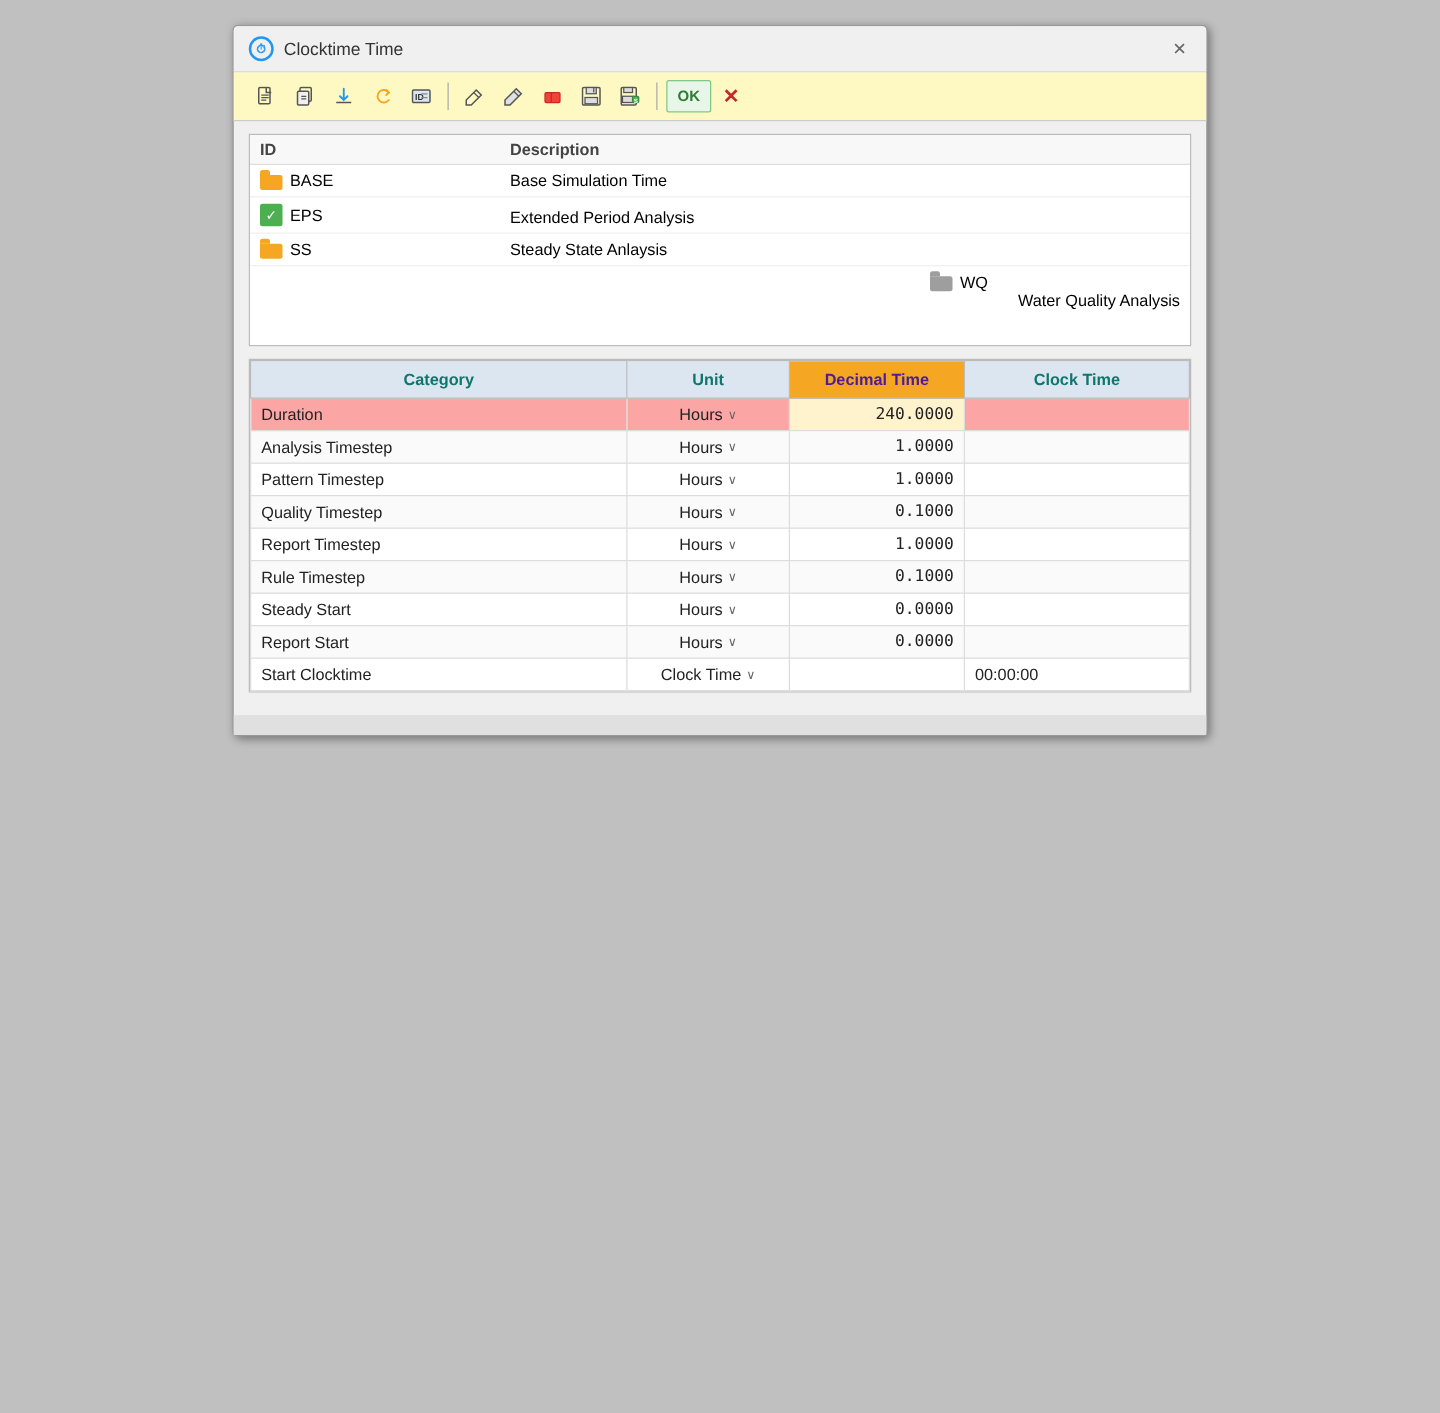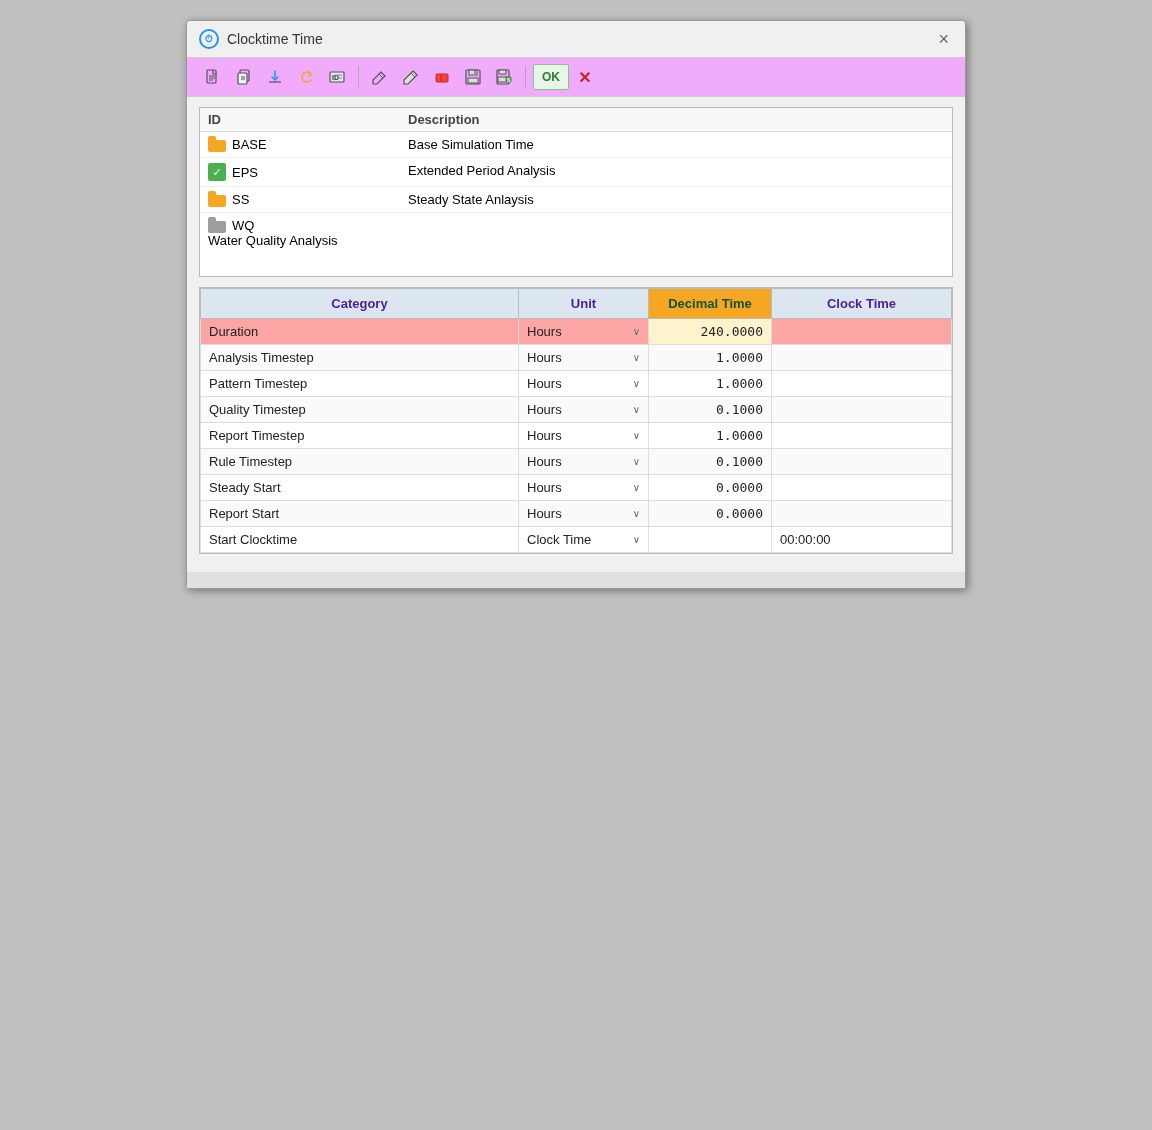--- a/index.html
+++ b/index.html
@@ -52,21 +52,21 @@
     .close-btn {
       background: none;
       border: none;
       font-size: 18px;
       cursor: pointer;
       color: #666;
       padding: 0 4px;
       line-height: 1;
     }
     .toolbar {
-      background: #f0abfc;
+      background: #fef9c3;
       border-bottom: 1px solid #ccc;
       padding: 6px 12px;
       display: flex;
       align-items: center;
       gap: 3px;
     }
     .tb-btn {
       background: none;
       border: 1px solid transparent;
       padding: 3px 5px;
@@ -116,21 +116,21 @@
       border-bottom: 1px solid #ddd;
       padding: 4px 8px;
       background: #f8f8f8;
       font-weight: 600;
       color: #444;
     }
     .list-header .col-id { width: 200px; }
     .list-header .col-desc { flex: 1; }
     .list-row {
       display: flex;
-      align-items: flex-start;
+      align-items: flex-end;
       padding: 5px 8px;
       border-bottom: 1px solid #f0f0f0;
     }
     .list-row:last-child { border-bottom: none; flex-direction: column; }
     .list-row .col-id {
       width: 200px;
       display: flex;
       align-items: center;
       gap: 6px;
     }
@@ -199,48 +199,48 @@
       border-collapse: collapse;
       border: 1px solid #bbb;
       background: white;
     }
     .data-table th {
       background: #dce6f0;
       border: 1px solid #bbb;
       padding: 7px 8px;
       text-align: center;
       font-weight: 600;
-      color: #4c1d95;
+      color: #0f766e;
     }
     .data-table th.decimal-time-header {
       background: #f5a623;
-      color: #14532d;
+      color: #4c1d95;
     }
     .data-table td {
       border: 1px solid #ddd;
       padding: 5px 8px;
       color: #222;
     }
     .data-table tr:nth-child(even) td { background: #fafafa; }
     .data-table tr:first-child td { background: #fca5a5; }
     .td-category { font-weight: normal; }
     .td-unit { width: 130px; }
     .td-unit-inner {
       display: flex;
       align-items: center;
-      justify-content: space-between;
+      justify-content: center;
     }
     .dropdown-arrow {
       font-size: 10px;
       color: #666;
       margin-left: 4px;
     }
     .td-decimal {
       text-align: right;
-      width: 123px;
+      width: 140px;
       font-family: monospace;
     }
     .td-decimal-active {
       background: #fff3cd !important;
     }
     .td-clock {
       width: 180px;
       text-align: left;
     }
     .table-wrapper {

